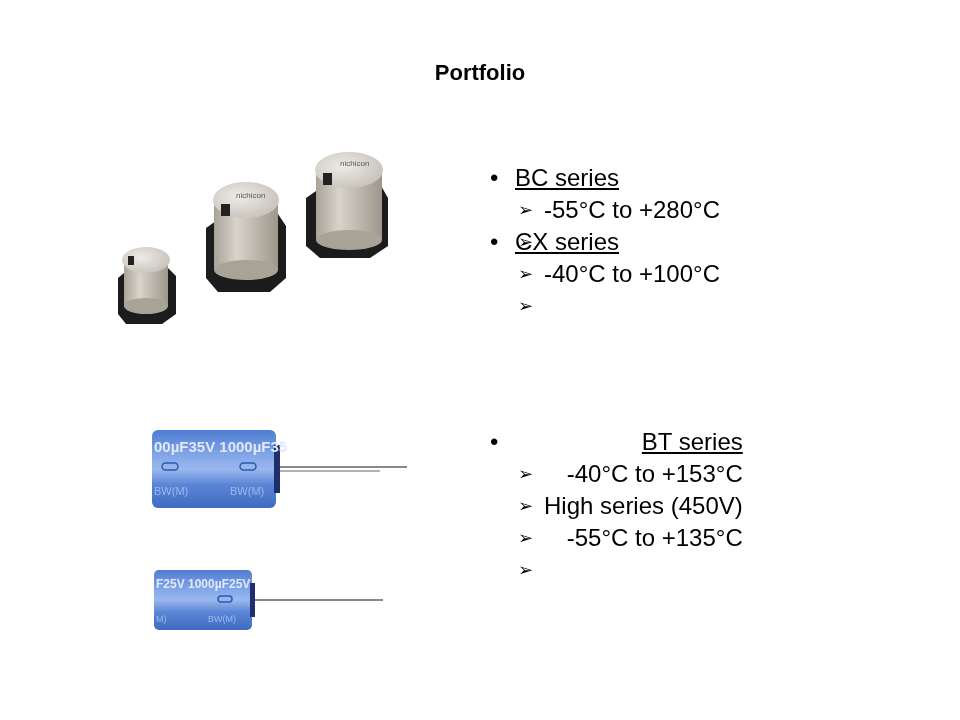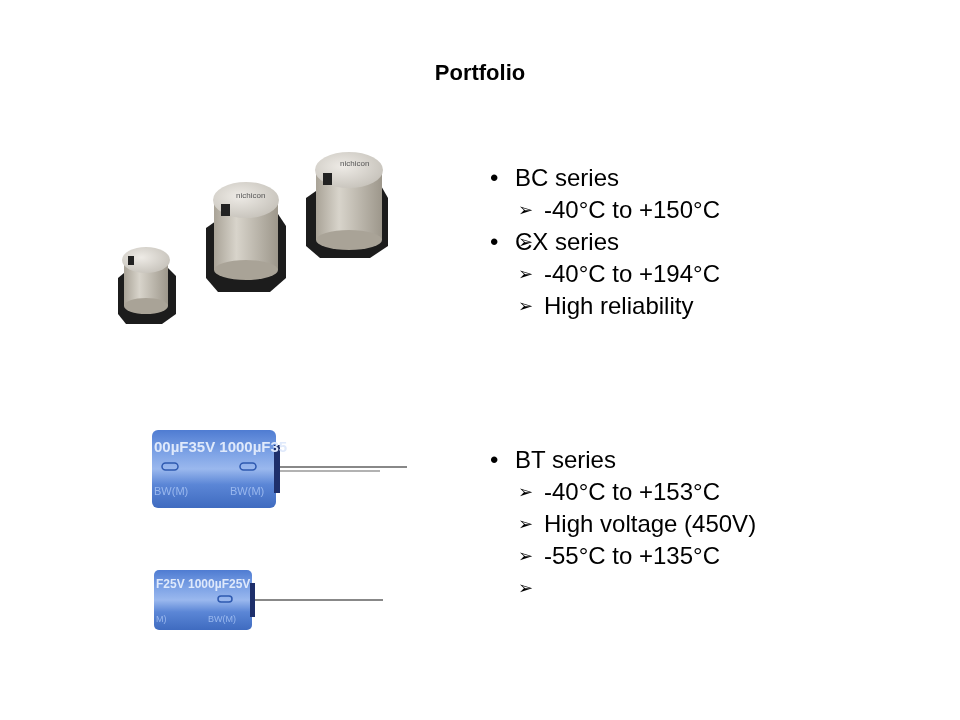--- a/index.html
+++ b/index.html
@@ -6,21 +6,21 @@
     body {
       width: 960px; height: 720px; background: #ffffff; position: relative; overflow: hidden;
       font-family: "Liberation Sans", sans-serif; color: #000;
     }
     .title {
       position: absolute; top: 60px; left: 0; width: 960px; text-align: center;
       font-size: 22px; font-weight: bold;
     }
     .img-panel { position: absolute; background: #fff; }
     .bullets { position: absolute; left: 490px; font-size: 24px; line-height: 32px; }
-    .bullets .l1 { position: relative; padding-left: 25px; }
+    .bullets .l1 { position: relative; padding-left: 25px; text-decoration: underline; }
     .bullets .l1::before { content: "\2022"; position: absolute; left: 0; }
     .bullets .l2 { position: relative; padding-left: 54px; }
     .bullets .l2 .arrow { position: absolute; left: 28px; font-size: 18px; top: 0; }
   </style>
 </head>
 <body>
 
 <div class="title">Portfolio</div>
 
 <div class="img-panel" style="left:90px;top:118px;width:340px;height:240px;">
@@ -86,26 +86,26 @@
     <rect x="160" y="178" width="5" height="34" fill="#1e2f6b"></rect>
     <text x="66" y="183" font-size="12" font-weight="bold" fill="#dfe9fb" font-family="Liberation Sans, sans-serif">F25V 1000µF25V</text>
     <rect x="128" y="191" width="14" height="6" rx="3" fill="none" stroke="#2e59b0" stroke-width="1.5"></rect>
     <text x="66" y="217" font-size="9" fill="#9ab8ee" font-family="Liberation Sans, sans-serif">M)</text>
     <text x="118" y="217" font-size="9" fill="#9ab8ee" font-family="Liberation Sans, sans-serif">BW(M)</text>
   </svg>
 </div>
 
 <div class="bullets" style="top:162px;">
   <div class="l1">BC series</div>
-  <div class="l2"><span class="arrow">➢</span><span>-40°C to +150°C</span></div>
+  <div class="l2"><span class="arrow">➢</span><span>-55°C to +280°C</span></div>
   <div class="l2"><span class="arrow">➢</span></div>
   <div class="l1">CX series</div>
-  <div class="l2"><span class="arrow">➢</span><span>-40°C to +194°C</span></div>
-  <div class="l2"><span class="arrow">➢</span><span>High reliability</span></div>
+  <div class="l2"><span class="arrow">➢</span><span>-40°C to +100°C</span></div>
+  <div class="l2"><span class="arrow">➢</span></div>
 </div>
 
-<div class="bullets" style="top:444px;">
+<div class="bullets" style="top:426px;text-align:right;">
   <div class="l1">BT series</div>
   <div class="l2"><span class="arrow">➢</span><span>-40°C to +153°C</span></div>
-  <div class="l2"><span class="arrow">➢</span><span>High voltage (450V)</span></div>
+  <div class="l2"><span class="arrow">➢</span><span>High series (450V)</span></div>
   <div class="l2"><span class="arrow">➢</span><span>-55°C to +135°C</span></div>
   <div class="l2"><span class="arrow">➢</span></div>
 </div>
 
 </body></html>

